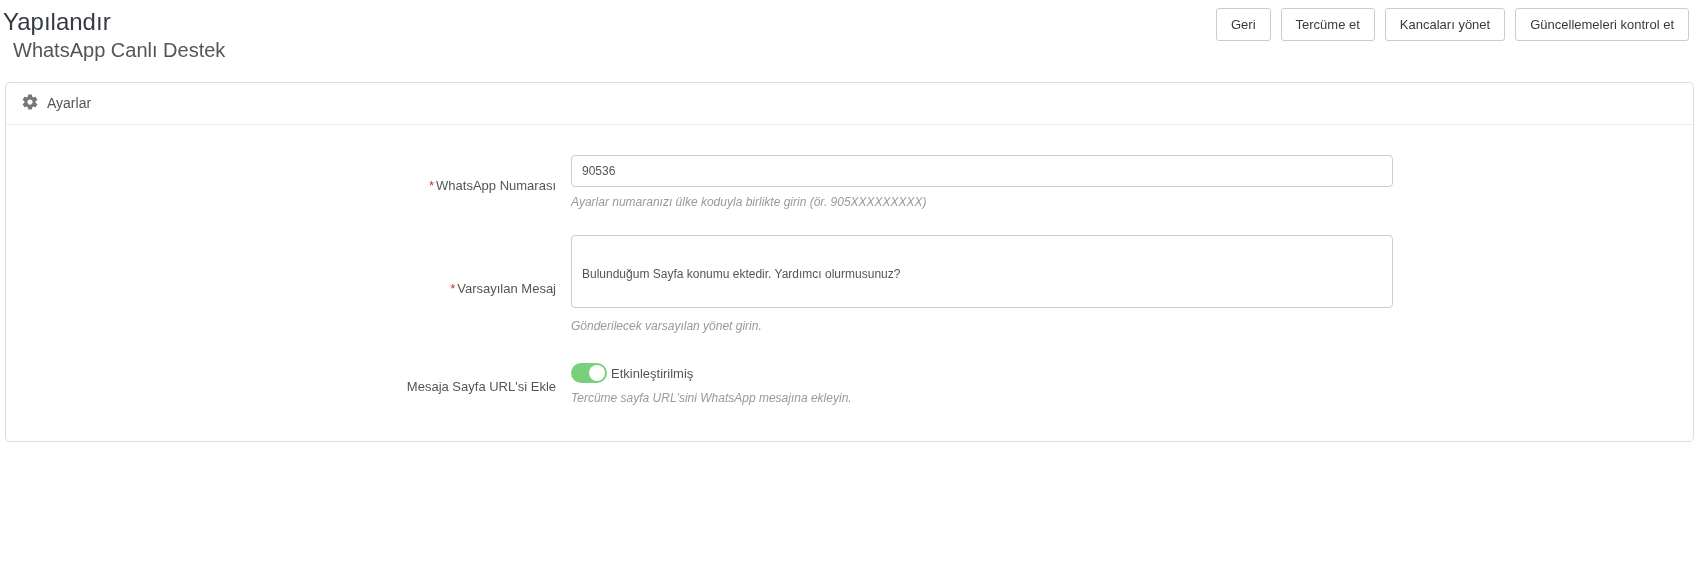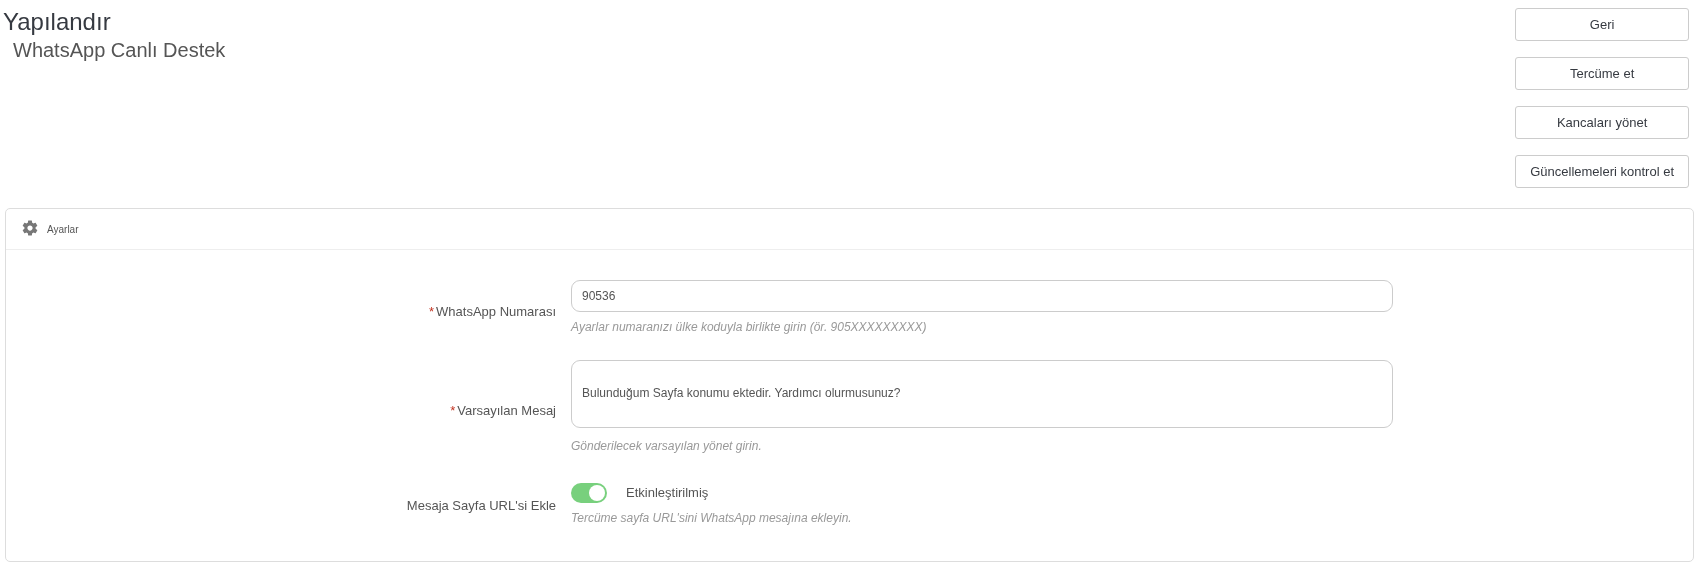--- a/index.html
+++ b/index.html
@@ -23,22 +23,21 @@
     line-height: 1.2;
   }
   .page-subtitle {
     font-size: 20px;
     color: #555;
     margin-left: 10px;
     margin-top: 2px;
   }
   .page-actions {
     display: flex;
-    gap: 16px;
-    flex-direction: column;
+    gap: 10px;
   }
   .btn {
     border: 1px solid #ccc;
     background: #fff;
     color: #363A41;
     padding: 8px 14px;
     font-size: 13px;
     border-radius: 3px;
     cursor: pointer;
     white-space: nowrap;
@@ -49,21 +48,21 @@
     margin: 0 5px 20px 5px;
     background: #fff;
   }
   .panel-heading {
     border-bottom: 1px solid #eee;
     padding: 10px 15px;
     display: flex;
     align-items: center;
     gap: 8px;
     color: #555;
-    font-size: 10px;
+    font-size: 14px;
   }
   .panel-heading svg { width: 18px; height: 18px; fill: #777; }
   .panel-body {
     padding: 30px 5px 10px 5px;
   }
   .form-row {
     display: flex;
     align-items: center;
     margin-bottom: 26px;
   }
@@ -77,42 +76,42 @@
   }
   .form-label .req { color: #c23321; margin-right: 2px; }
   .form-control-wrap {
     flex: 1;
     max-width: 842px;
     padding-right: 20px;
   }
   .form-input, .form-textarea {
     width: 100%;
     border: 1px solid #ccc;
-    border-radius: 9px;
+    border-radius: 4px;
     padding: 8px 10px;
     font-size: 12px;
     color: #555;
     font-family: inherit;
   }
   .form-textarea {
     min-height: 44px;
     resize: none;
     line-height: 1.4;
-    padding-top: 24px;
+    padding-top: 30px;
   }
   .help-text {
     font-size: 12px;
     font-style: italic;
     color: #999;
     margin-top: 8px;
   }
   .toggle-wrap {
     display: flex;
     align-items: center;
-    gap: 19px;
+    gap: 4px;
     padding-top: 4px;
   }
   .toggle {
     width: 36px;
     height: 20px;
     background: #78d07d;
     border-radius: 20px;
     position: relative;
     cursor: pointer;
     flex-shrink: 0;

